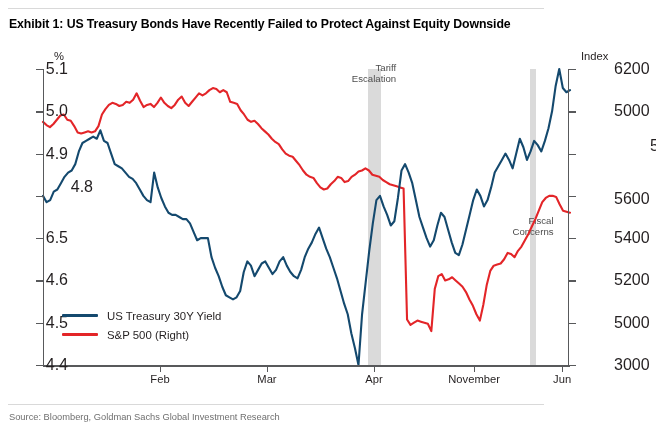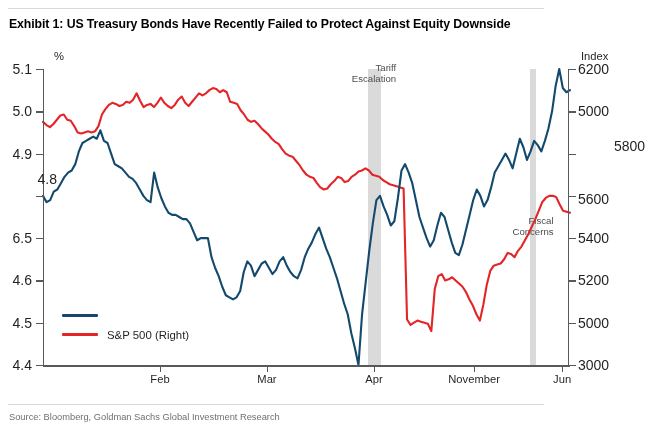--- a/index.html
+++ b/index.html
@@ -27,22 +27,22 @@
   .axisline{position:absolute;background:#58595b;}
   #axis-left{left:43px;top:69px;width:1.4px;height:297px;}
   #axis-right{left:568px;top:69px;width:1.4px;height:297px;}
   #axis-bottom{left:43px;top:365px;width:527px;height:1.6px;}
 
   .tick{position:absolute;height:1.3px;background:#58595b;}
   .tick.left{left:36px;width:7px;}
   .tick.right{left:569px;width:7px;}
   .tick.x{width:1.3px;height:7px;background:#58595b;top:365px;}
 
-  .ylab{position:absolute;font-size:14px;color:#231f20;text-align:right;
-        width:32px;transform:translateY(-50%);}
+  .ylab{position:absolute;font-size:16px;color:#231f20;text-align:right;
+        width:32px;transform:translateY(-50%);margin-left:36px;}
   .ylab.l{left:0px;}
   .ylab.r{left:578px;text-align:left;width:46px;}
 
   .xlab{position:absolute;font-size:11.2px;color:#231f20;top:373px;
         transform:translateX(-50%);}
 
   .axtitle{position:absolute;font-size:11.2px;color:#231f20;}
   #lab-pct{left:54px;top:50px;}
   #lab-index{left:581px;top:50px;}
 
@@ -99,21 +99,21 @@
   <div class="axisline" id="axis-bottom"></div>
 
   <div id="ticks-left">
       <div class="tick left" style="top: 69px;"></div>
       <div class="ylab l" style="top: 69px;">5.1</div>
       <div class="tick left" style="top: 111.286px;"></div>
       <div class="ylab l" style="top: 111.286px;">5.0</div>
       <div class="tick left" style="top: 153.571px;"></div>
       <div class="ylab l" style="top: 153.571px;">4.9</div>
       <div class="tick left" style="top: 195.857px;"></div>
-      <div class="ylab l" style="top: 179px; padding-left: 25px;">4.8</div>
+      <div class="ylab l" style="top: 187px; padding-left: 25px;">4.8</div>
       <div class="tick left" style="top: 238.143px;"></div>
       <div class="ylab l" style="top: 238.143px;">6.5</div>
       <div class="tick left" style="top: 280.429px;"></div>
       <div class="ylab l" style="top: 280.429px;">4.6</div>
       <div class="tick left" style="top: 322.714px;"></div>
       <div class="ylab l" style="top: 322.714px;">4.5</div>
       <div class="tick left" style="top: 365px;"></div>
       <div class="ylab l" style="top: 365px;">4.4</div>
     </div>
   <div id="ticks-right">
@@ -143,20 +143,21 @@
       <div class="xlab" style="left: 373.956px;">Apr</div>
       <div class="tick x" style="left: 474.086px;"></div>
       <div class="xlab" style="left: 474.086px;">November</div>
       <div class="tick x" style="left: 562.095px;"></div>
       <div class="xlab" style="left: 562.095px;">Jun</div>
     </div>
 
   <div id="legend">
     <div class="lgrow">
       <span class="swatch" id="sw0" style="background: rgb(20, 73, 110);"></span>
+      <span class="lgtext">US Treasury 30Y Yield</span>
     </div>
     <div class="lgrow">
       <span class="swatch" id="sw1" style="background: rgb(227, 37, 40);"></span>
       <span class="lgtext">S&amp;P 500 (Right)</span>
     </div>
   </div>
 
   <div id="source">Source: Bloomberg, Goldman Sachs Global Investment Research</div>
 
 </div>

